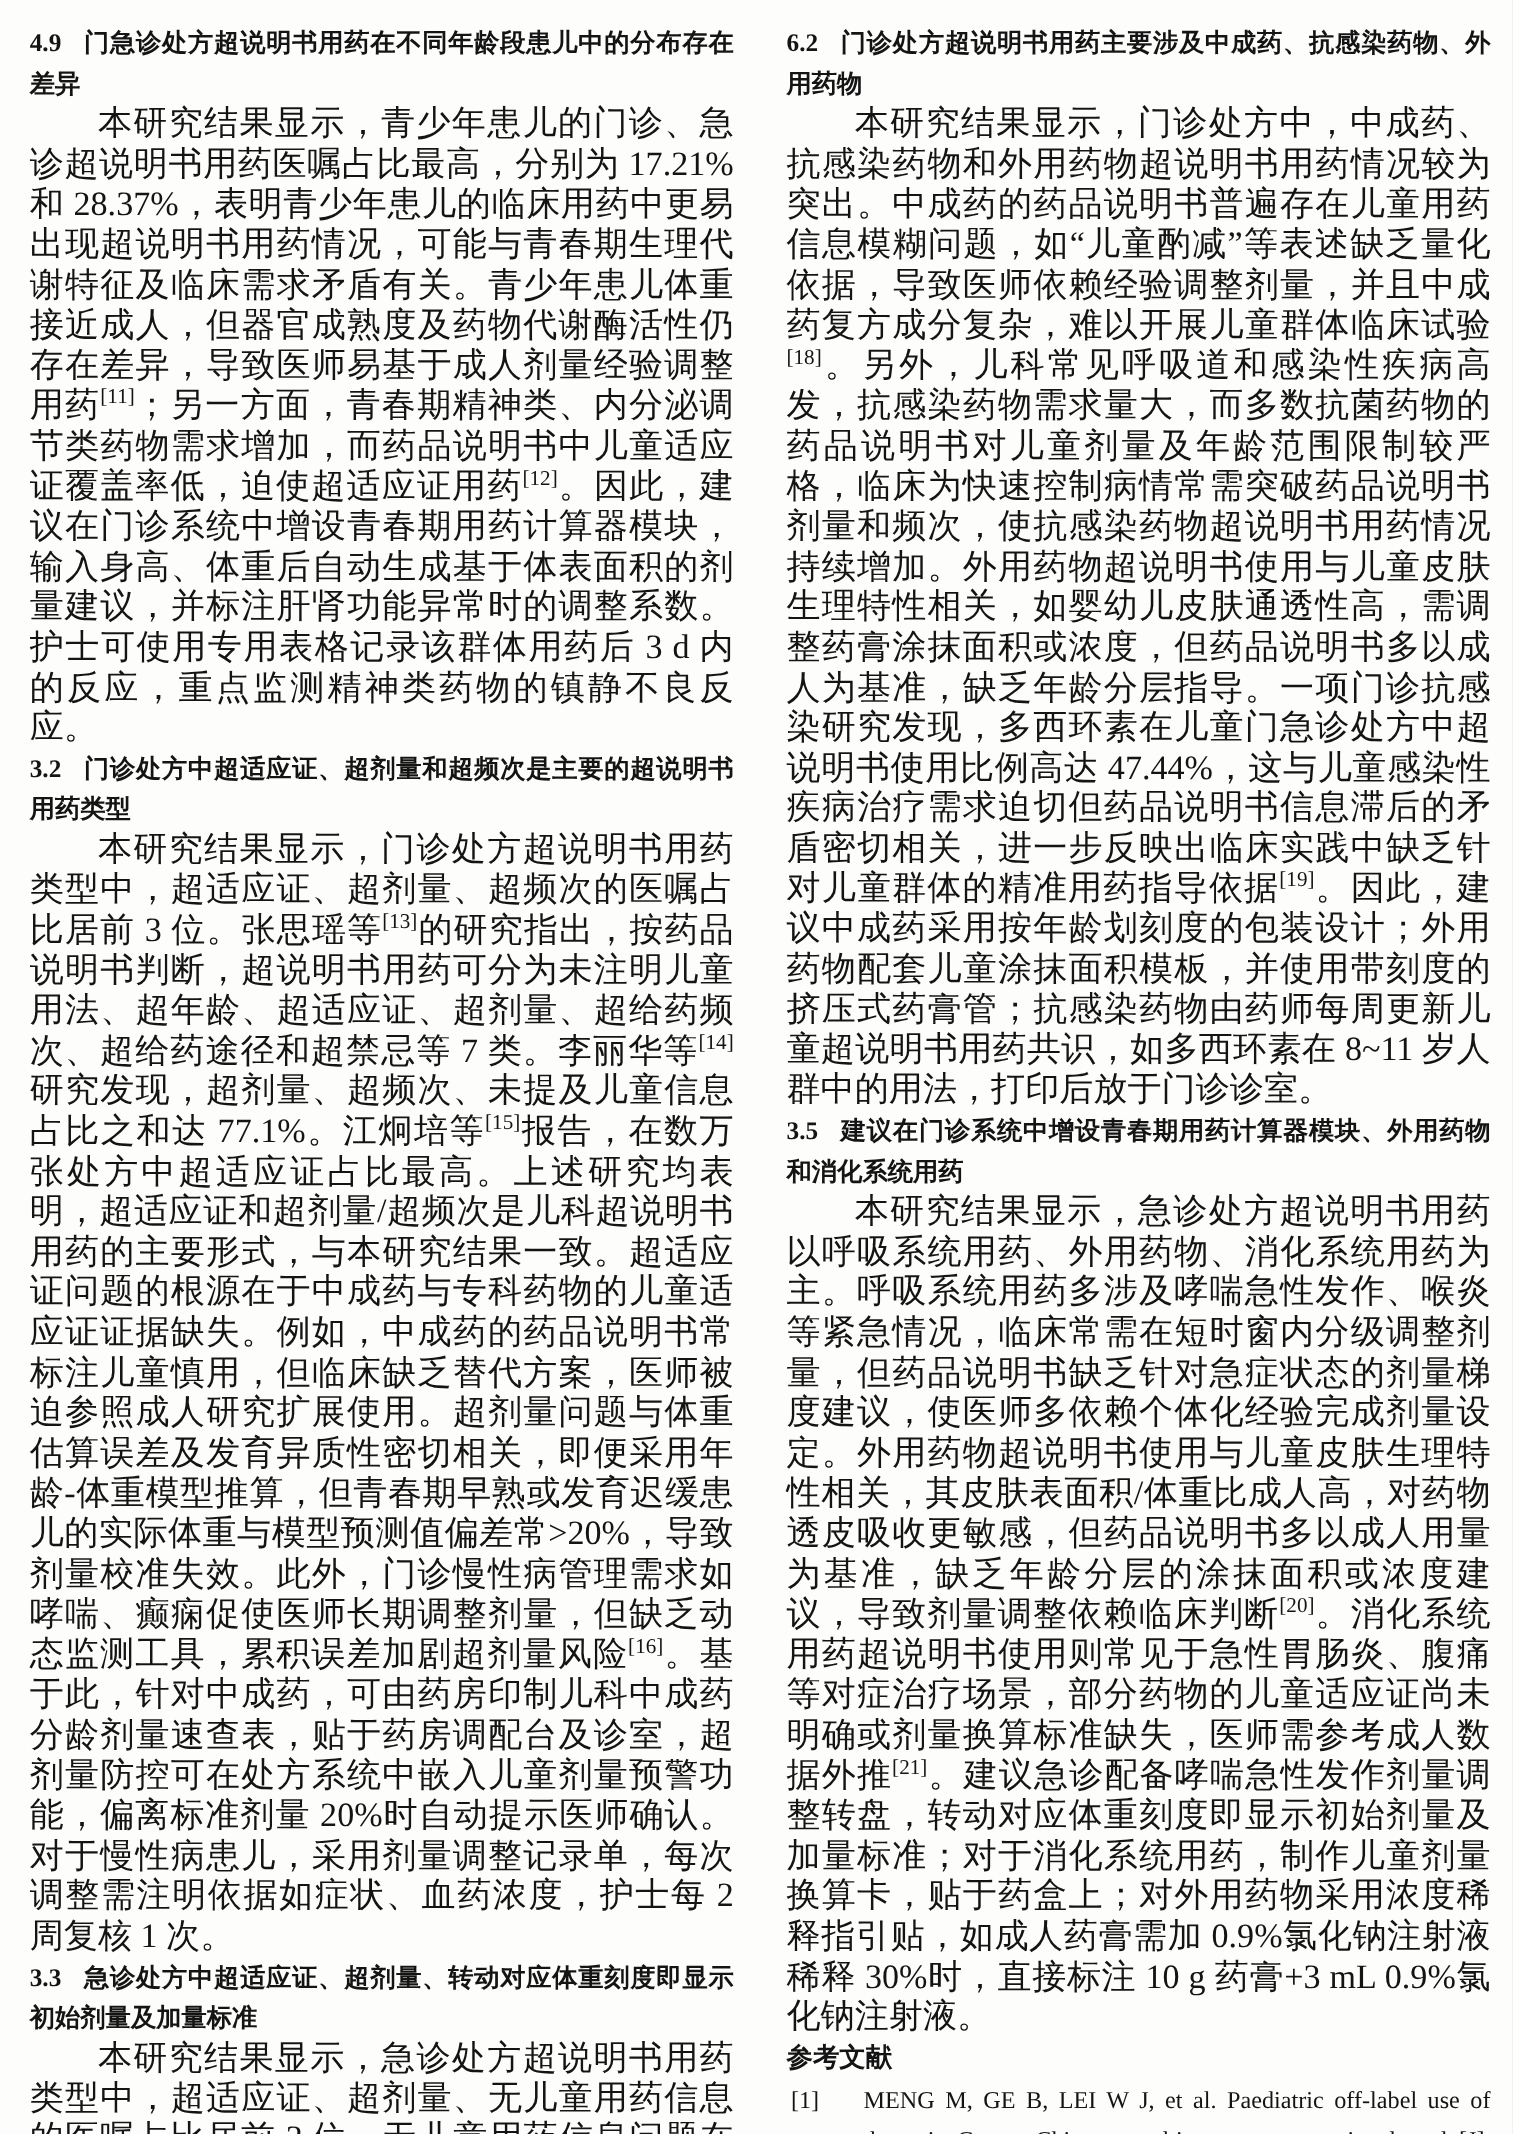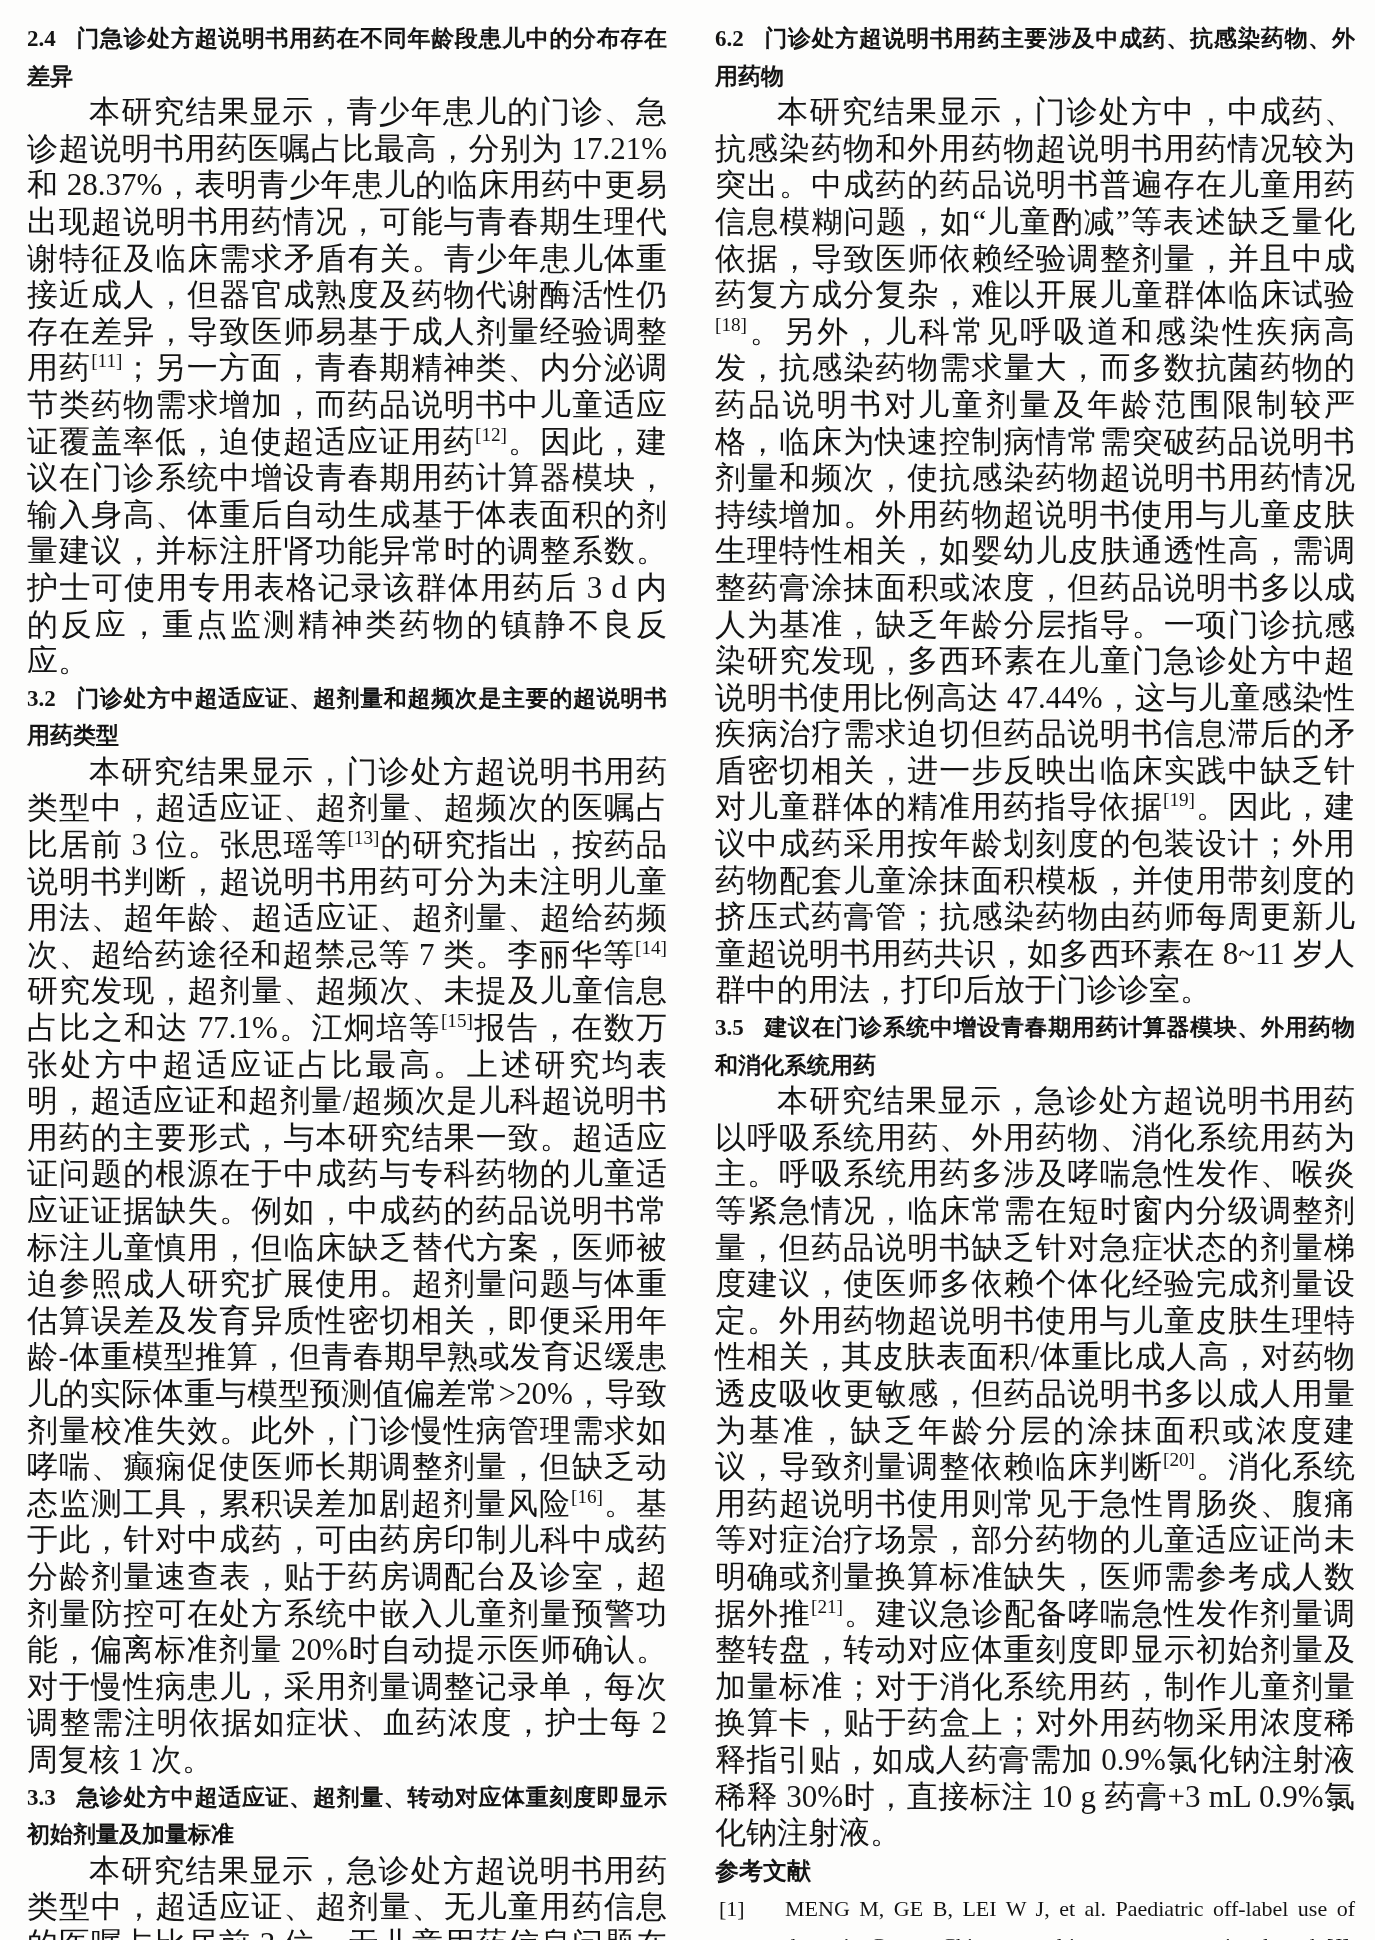--- a/index.html
+++ b/index.html
@@ -85,21 +85,21 @@
 </style>
 </head>
 <body>
 
 <div class="page">
 
   <div class="columns">
 
     <div class="col">
 
-      <h3 class="sec"><span class="num">2.4</span><span>门急诊处方超说明书用药在不同年龄段患儿中的分布存在差异</span></h3>
+      <h3 class="sec"><span class="num">4.9</span><span>门急诊处方超说明书用药在不同年龄段患儿中的分布存在差异</span></h3>
       <p class="body">本研究结果显示，青少年患儿的门诊、急诊超说明书用药医嘱占比最高，分别为 17.21%和 28.37%，表明青少年患儿的临床用药中更易出现超说明书用药情况，可能与青春期生理代谢特征及临床需求矛盾有关。青少年患儿体重接近成人，但器官成熟度及药物代谢酶活性仍存在差异，导致医师易基于成人剂量经验调整用药<sup>[11]</sup>；另一方面，青春期精神类、内分泌调节类药物需求增加，而药品说明书中儿童适应证覆盖率低，迫使超适应证用药<sup>[12]</sup>。因此，建议在门诊系统中增设青春期用药计算器模块，输入身高、体重后自动生成基于体表面积的剂量建议，并标注肝肾功能异常时的调整系数。护士可使用专用表格记录该群体用药后 3 d 内的反应，重点监测精神类药物的镇静不良反应。</p>
 
       <h3 class="sec"><span class="num">3.2</span><span>门诊处方中超适应证、超剂量和超频次是主要的超说明书用药类型</span></h3>
       <p class="body">本研究结果显示，门诊处方超说明书用药类型中，超适应证、超剂量、超频次的医嘱占比居前 3 位。张思瑶等<sup>[13]</sup>的研究指出，按药品说明书判断，超说明书用药可分为未注明儿童用法、超年龄、超适应证、超剂量、超给药频次、超给药途径和超禁忌等 7 类。李丽华等<sup>[14]</sup>研究发现，超剂量、超频次、未提及儿童信息占比之和达 77.1%。江炯培等<sup>[15]</sup>报告，在数万张处方中超适应证占比最高。上述研究均表明，超适应证和超剂量/超频次是儿科超说明书用药的主要形式，与本研究结果一致。超适应证问题的根源在于中成药与专科药物的儿童适应证证据缺失。例如，中成药的药品说明书常标注儿童慎用，但临床缺乏替代方案，医师被迫参照成人研究扩展使用。超剂量问题与体重估算误差及发育异质性密切相关，即便采用年龄-体重模型推算，但青春期早熟或发育迟缓患儿的实际体重与模型预测值偏差常&gt;20%，导致剂量校准失效。此外，门诊慢性病管理需求如哮喘、癫痫促使医师长期调整剂量，但缺乏动态监测工具，累积误差加剧超剂量风险<sup>[16]</sup>。基于此，针对中成药，可由药房印制儿科中成药分龄剂量速查表，贴于药房调配台及诊室，超剂量防控可在处方系统中嵌入儿童剂量预警功能，偏离标准剂量 20%时自动提示医师确认。对于慢性病患儿，采用剂量调整记录单，每次调整需注明依据如症状、血药浓度，护士每 2 周复核 1 次。</p>
 
       <h3 class="sec"><span class="num">3.3</span><span>急诊处方中超适应证、超剂量、转动对应体重刻度即显示初始剂量及加量标准</span></h3>
       <p class="body">本研究结果显示，急诊处方超说明书用药类型中，超适应证、超剂量、无儿童用药信息的医嘱占比居前 3 位。无儿童用药信息问题在抗菌药物与急救药物中尤为突出。例如，第 3 代头孢菌素的药品说明书常标注“儿童安全性未确立”，但急性重症感染救治需争分夺秒，医师不得不超说明书用药。超剂量问题与急诊时间压力相关，在抢救状态下，医师倾向于采用负荷剂量快速达标，忽略儿童药动学非线性特征，导致血药浓度峰谷波动超限。此外，急诊外用药物的浓度与频次常超限，因疼痛管理需求与药品说明书保守建议存在冲突<sup>[17]</sup>。急诊抢救车可配备儿童用药速查卡，按体重分档标注常用急救药剂量，药房提前预制儿童抗菌药物临时剂量参考表，明确“未注明儿童用法”药物的年龄分层剂量，医师可直接勾选。护士执行时使用“剂量核对便签”，记录患儿体重及计算过程，贴于病历中。</p>
 
     </div>
 

